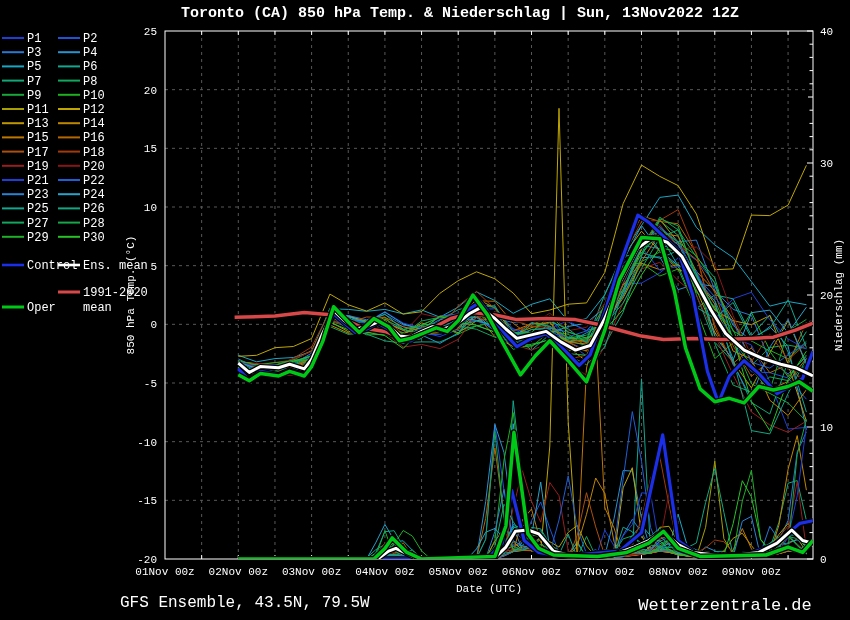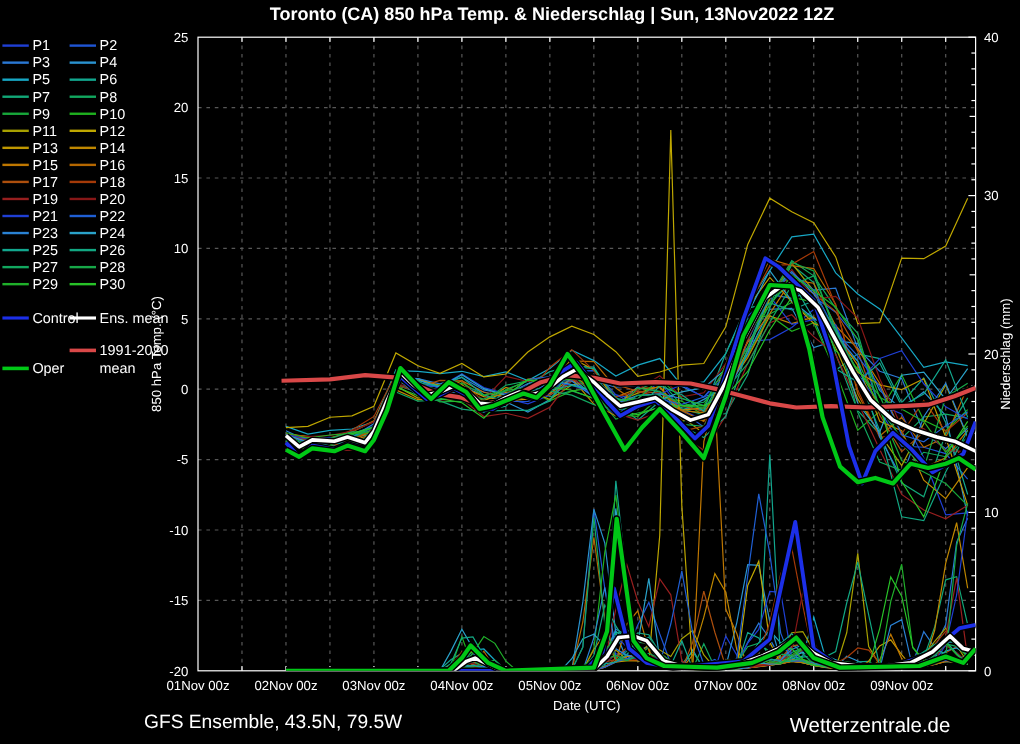--- a/index.html
+++ b/index.html
@@ -1,16 +1,16 @@
 <!DOCTYPE html>
 <html><head>
 <meta charset="utf-8">
 <style>
   html,body{margin:0;padding:0;background:#000;}
-  .stage{width:850px;height:620px;background:#be185d;position:relative;font-family:Liberation Sans, sans-serif;}
+  .stage{width:850px;height:620px;background:#be185d;position:relative;font-family:Liberation Mono, monospace;}
   svg{display:block;}
   text{fill:#ffffff;}
   .title{font-size:15px;font-weight:bold;}
   .tick{font-size:11px;}
   .axtitle{font-size:11px;}
   .legend{font-size:12px;}
   .footL{font-size:16px;}
   .footR{font-size:17px;}
   .datelab{font-size:11px;}
 </style>

